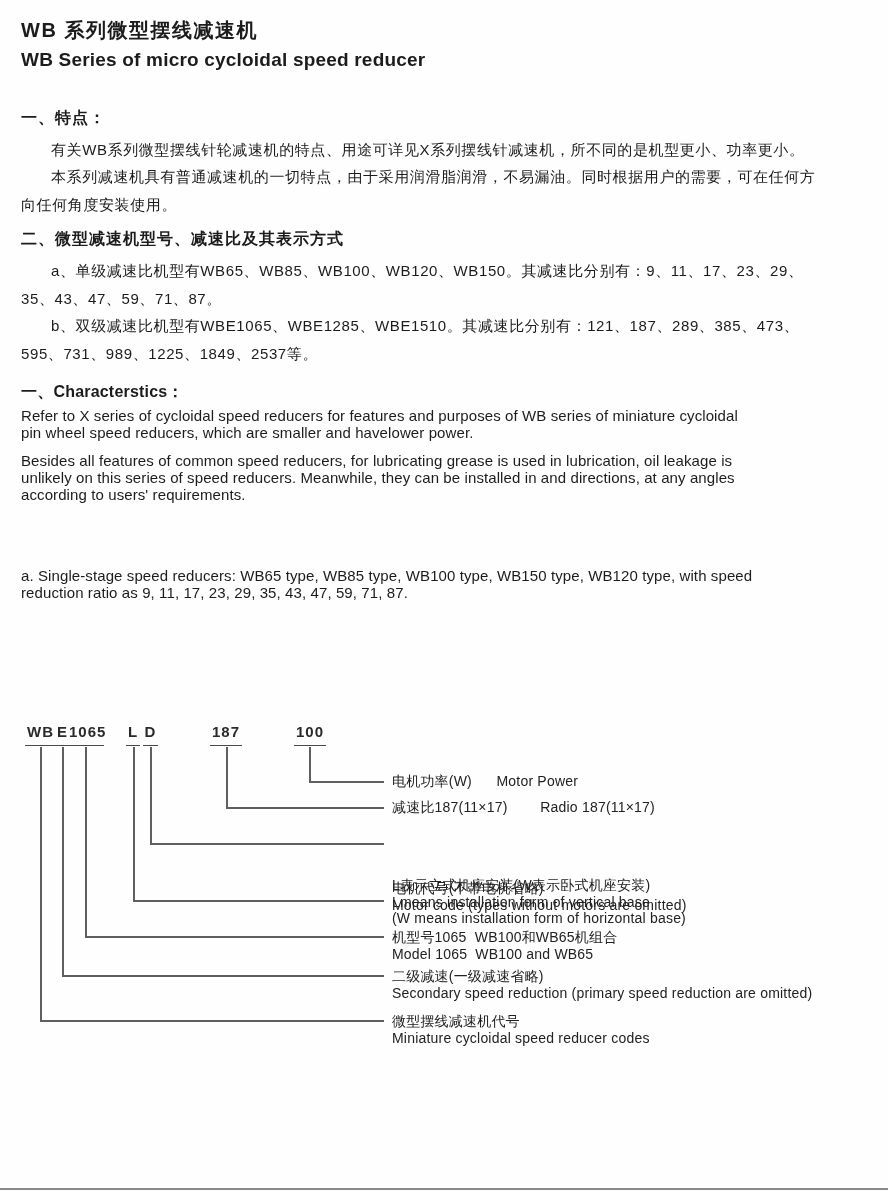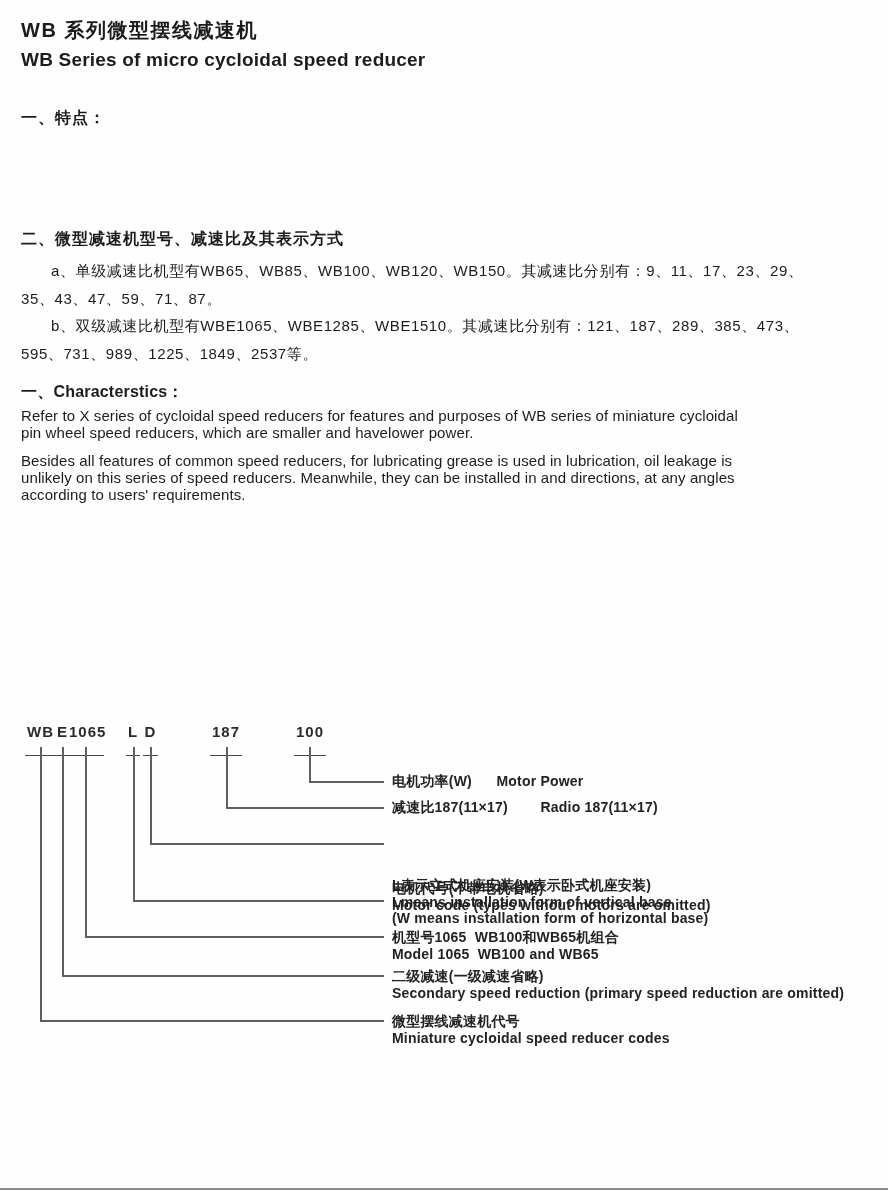--- a/index.html
+++ b/index.html
@@ -18,55 +18,60 @@
     letter-spacing:0.6px; white-space:pre-line;
   }
   .indent { text-indent:2em; }
   .p-en {
     left:21px; width:848px; font-size:15px; line-height:17px;
     letter-spacing:0.1px; white-space:pre-line;
   }
   
   .code-part {
     position:absolute; top:723px; font-size:15px; font-weight:600;
-    text-align:center; padding-bottom:15px; letter-spacing:1px;
+    text-align:center; padding-bottom:5px; letter-spacing:1px;
     border-bottom:1.5px solid #4a4a4a; color:#2a2a2a;
   }
   .vline { position:absolute; width:1.5px; background:#5f5f5f; top:747px; }
   .hline { position:absolute; height:1.5px; background:#5f5f5f; }
   .dlabel {
-    position:absolute; left:392px; font-size:14px; font-weight:700;
+    position:absolute; left:392px; font-size:14px; font-weight:400;
     line-height:16.5px; white-space:pre-wrap; letter-spacing:0.2px; color:#222;
   }
   .page-num { left:21px; top:1226px; font-size:15px; letter-spacing:0.5px; }
   .bottom-rule { left:0; top:1188px; width:888px; height:2px; background:#8a8a8a; }
 </style>
 </head>
 <body>
 
 <div class="page">
 
   <div class="abs title-zh">WB 系列微型摆线减速机</div>
   <div class="abs title-en">WB Series of micro cycloidal speed reducer</div>
 
   <div class="abs h-zh" style="top:108px">一、特点：</div>
+  <div class="abs p-zh indent" style="top:136px">有关WB系列微型摆线针轮减速机的特点、用途可详见X系列摆线针减速机，所不同的是机型更小、功率更小。</div>
+  <div class="abs p-zh indent" style="top:163px">本系列减速机具有普通减速机的一切特点，由于采用润滑脂润滑，不易漏油。同时根据用户的需要，可在任何方
+向任何角度安装使用。</div>
 
   <div class="abs h-zh" style="top:229px">二、微型减速机型号、减速比及其表示方式</div>
   <div class="abs p-zh indent" style="top:257px">a、单级减速比机型有WB65、WB85、WB100、WB120、WB150。其减速比分别有：9、11、17、23、29、
 35、43、47、59、71、87。</div>
   <div class="abs p-zh indent" style="top:312px">b、双级减速比机型有WBE1065、WBE1285、WBE1510。其减速比分别有：121、187、289、385、473、
 595、731、989、1225、1849、2537等。</div>
 
   <div class="abs h-en" style="top:382px">一、Characterstics：</div>
   <div class="abs p-en" style="top:407px">Refer to X series of cycloidal speed reducers for features and purposes of WB series of miniature cycloidal
 pin wheel speed reducers, which are smaller and havelower power.</div>
   <div class="abs p-en" style="top:452px">Besides all features of common speed reducers, for lubricating grease is used in lubrication, oil leakage is
 unlikely on this series of speed reducers. Meanwhile, they can be installed in and directions, at any angles
 according to users' requirements.</div>
 
+  <div class="abs p-en" style="top:567px">a. Single-stage speed reducers: WB65 type, WB85 type, WB100 type, WB150 type, WB120 type, with speed
+reduction ratio as 9, 11, 17, 23, 29, 35, 43, 47, 59, 71, 87.</div>
 
   <div>
 
     <div class="code-part" style="left:25px;width:31px">WB</div>
     <div class="code-part" style="left:56px;width:13px">E</div>
     <div class="code-part" style="left:69px;width:35px">1065</div>
     <div class="code-part" style="left:126px;width:14px">L</div>
     <div class="code-part" style="left:143px;width:15px">D</div>
     <div class="code-part" style="left:210px;width:32px">187</div>
     <div class="code-part" style="left:294px;width:32px">100</div>

